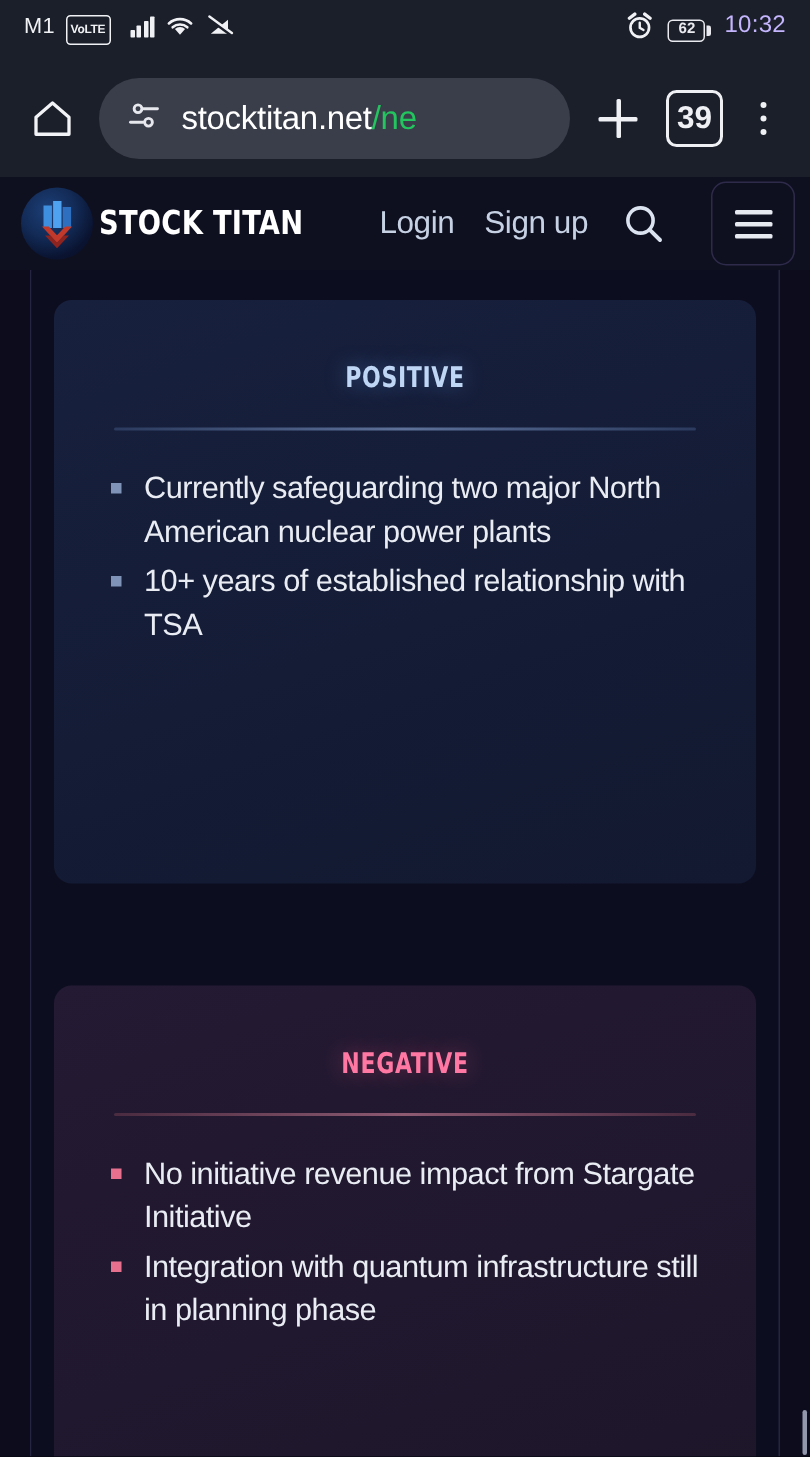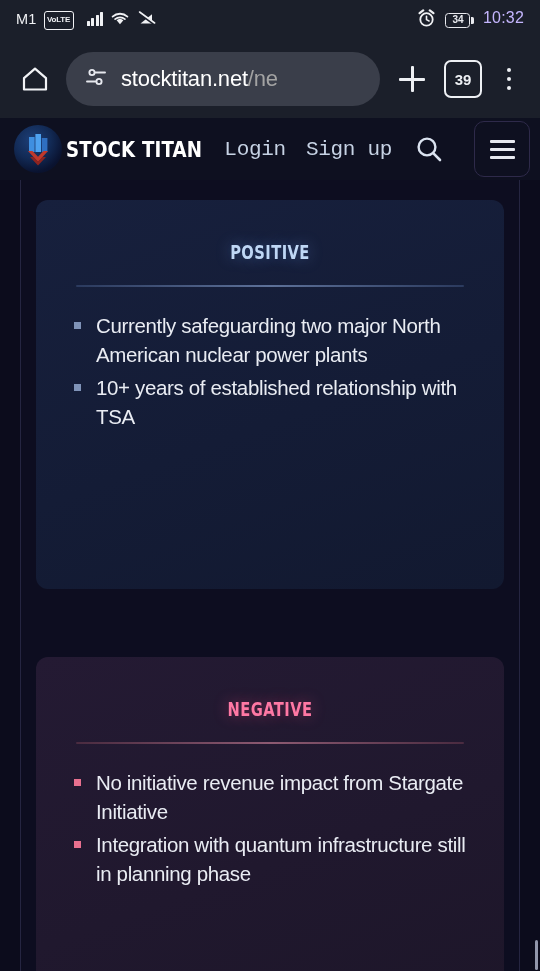--- a/index.html
+++ b/index.html
@@ -47,32 +47,32 @@
   .browserbar {
     height:78px; background:#1b1f2a;
     display:flex; align-items:center; padding:0 14px; gap:10px;
   }
   .home-btn { width:42px; height:42px; display:flex; align-items:center; justify-content:center; flex:none; }
   .omnibox {
     flex:1; height:54px; background:#3a3e4a; border-radius:27px;
     display:flex; align-items:center; padding:0 18px; gap:13px; overflow:hidden;
   }
   .omni-url { font-size:22px; color:#ffffff; white-space:nowrap; letter-spacing:-.2px; }
-  .omni-url .dim { color:#a3a3a3; }
+  .omni-url .dim { color:#22c55e; }
   .plus-btn { width:44px; height:44px; position:relative; flex:none; }
   .plus-btn:before, .plus-btn:after {
     content:""; position:absolute; background:#eef0f4; border-radius:1px;
   }
   .plus-btn:before { left:9px; right:9px; top:21px; height:3px; }
   .plus-btn:after { top:9px; bottom:9px; left:21px; width:3px; }
   .tabs-btn {
     width:38px; height:38px; border:2.6px solid #eef0f4; border-radius:7px;
     display:flex; align-items:center; justify-content:center; flex:none;
   }
-  .tabs-btn span { font-size:15px; font-weight:bold; color:#eef0f4; }
+  .tabs-btn span { font-size:21px; font-weight:bold; color:#eef0f4; }
   .menu-btn { width:34px; height:44px; display:flex; flex-direction:column;
     align-items:center; justify-content:center; gap:4.5px; flex:none; }
   .menu-btn i { width:4.6px; height:4.6px; border-radius:50%; background:#eef0f4; display:block; }
 
   
   .siteheader {
     height:62px; background:#0e1020;
     display:flex; align-items:center; padding:0 10px 0 14px; gap:4px;
     position:relative; z-index:5;
   }
@@ -82,21 +82,21 @@
     overflow:hidden;
   }
   .logo-mark svg { position:absolute; left:0; top:0; }
   .brand {
     font-family:"DejaVu Sans Condensed","Liberation Sans", sans-serif;
     font-size:22px; font-weight:bold; color:#ffffff;
     letter-spacing:.2px; transform:scaleX(.92); transform-origin:left center;
     white-space:nowrap;
   }
   .nav-links { margin-left:auto; display:flex; align-items:center; gap:20px; }
-  .nav-link { font-size:21px; color:#c6d2e4; white-space:nowrap; letter-spacing:-.3px;font-family:Liberation Mono, monospace; }
+  .nav-link { font-size:21px; color:#c6d2e4; white-space:nowrap; letter-spacing:-.3px; }
   .search-ic { width:34px; height:34px; display:flex; align-items:center; justify-content:center; }
   .hamburger {
     width:56px; height:56px; border:1px solid #2e2a4a; border-radius:10px;
     display:flex; flex-direction:column; align-items:center; justify-content:center;
     gap:5px; margin-left:8px; flex:none;
   }
   .hamburger i { width:25px; height:3px; background:#e7e9f0; border-radius:1px; display:block; }
 
   
   .page {
@@ -188,21 +188,21 @@
       <span>
         <svg width="19" height="19" viewBox="0 0 19 19">
           <circle cx="9.5" cy="10.4" r="6.2" stroke="#f0f1f4" stroke-width="1.8" fill="none"></circle>
           <path d="M9.5 7.2 L9.5 10.6 L12 12" stroke="#f0f1f4" stroke-width="1.6" fill="none" stroke-linecap="round"></path>
           <path d="M2.6 4.2 L6.2 1.4" stroke="#f0f1f4" stroke-width="2.2" stroke-linecap="round"></path>
           <path d="M16.4 4.2 L12.8 1.4" stroke="#f0f1f4" stroke-width="2.2" stroke-linecap="round"></path>
         </svg>
       </span>
       <span class="batt">
         <span class="batt-body">
-            <span>34</span>
+            <span>62</span>
           </span>
         <span class="batt-cap"></span>
       </span>
       <span class="clocktime">10:32</span>
     </div>
   </div>
 
   <div class="browserbar">
     <div class="home-btn">
       <svg width="30" height="30" viewBox="0 0 30 30">

